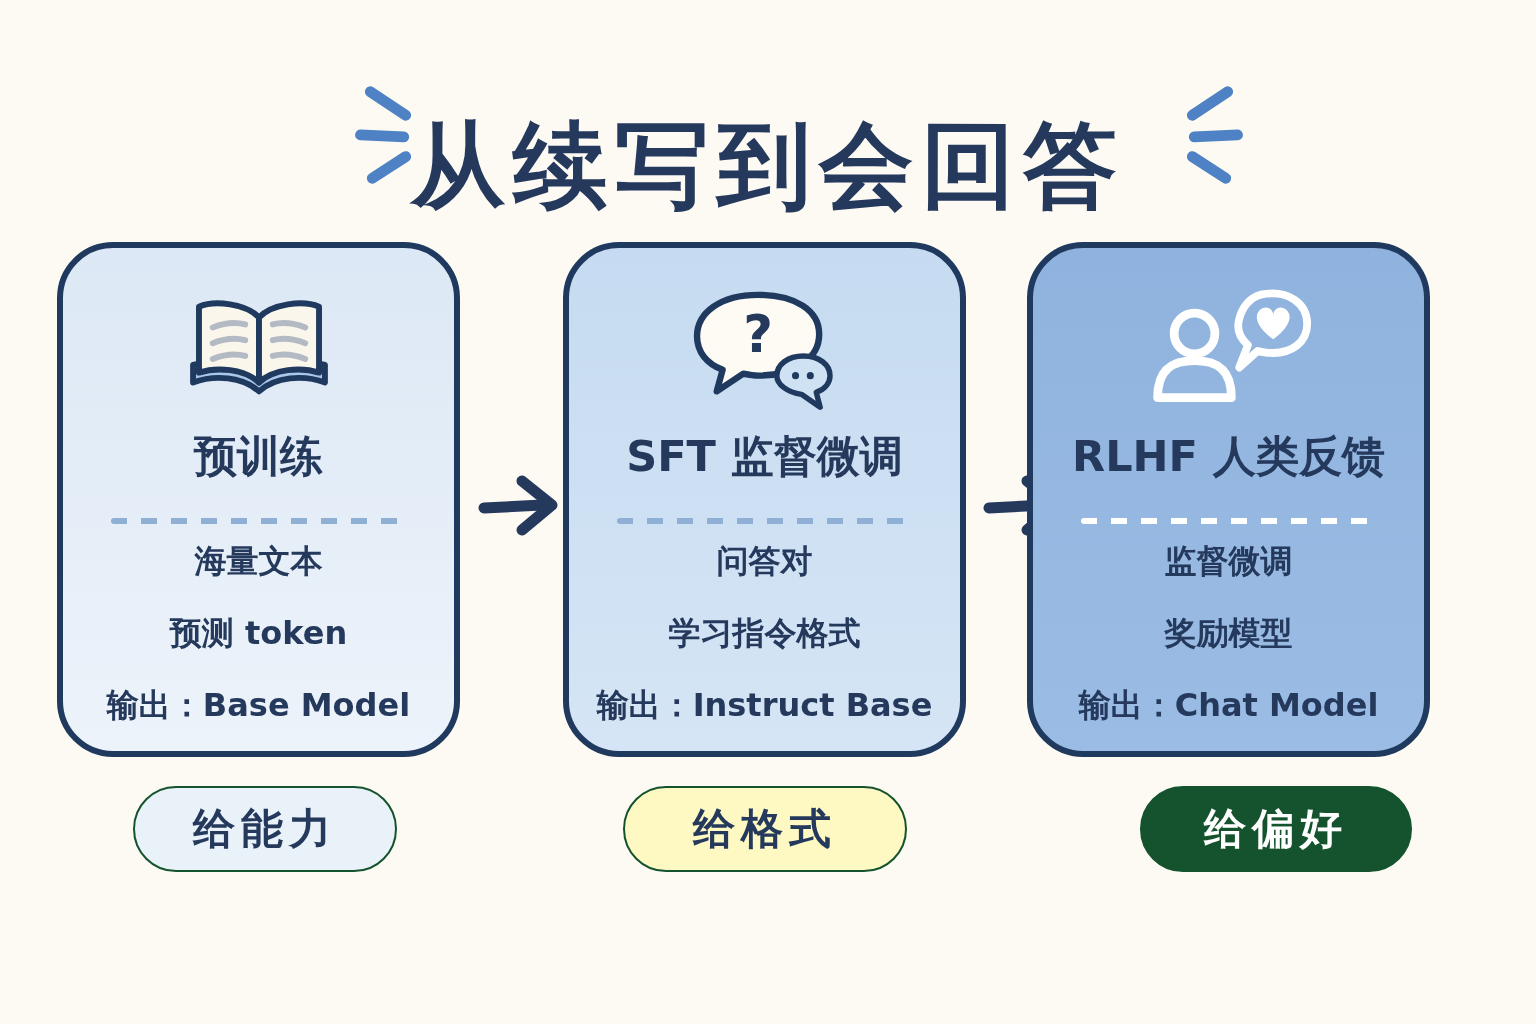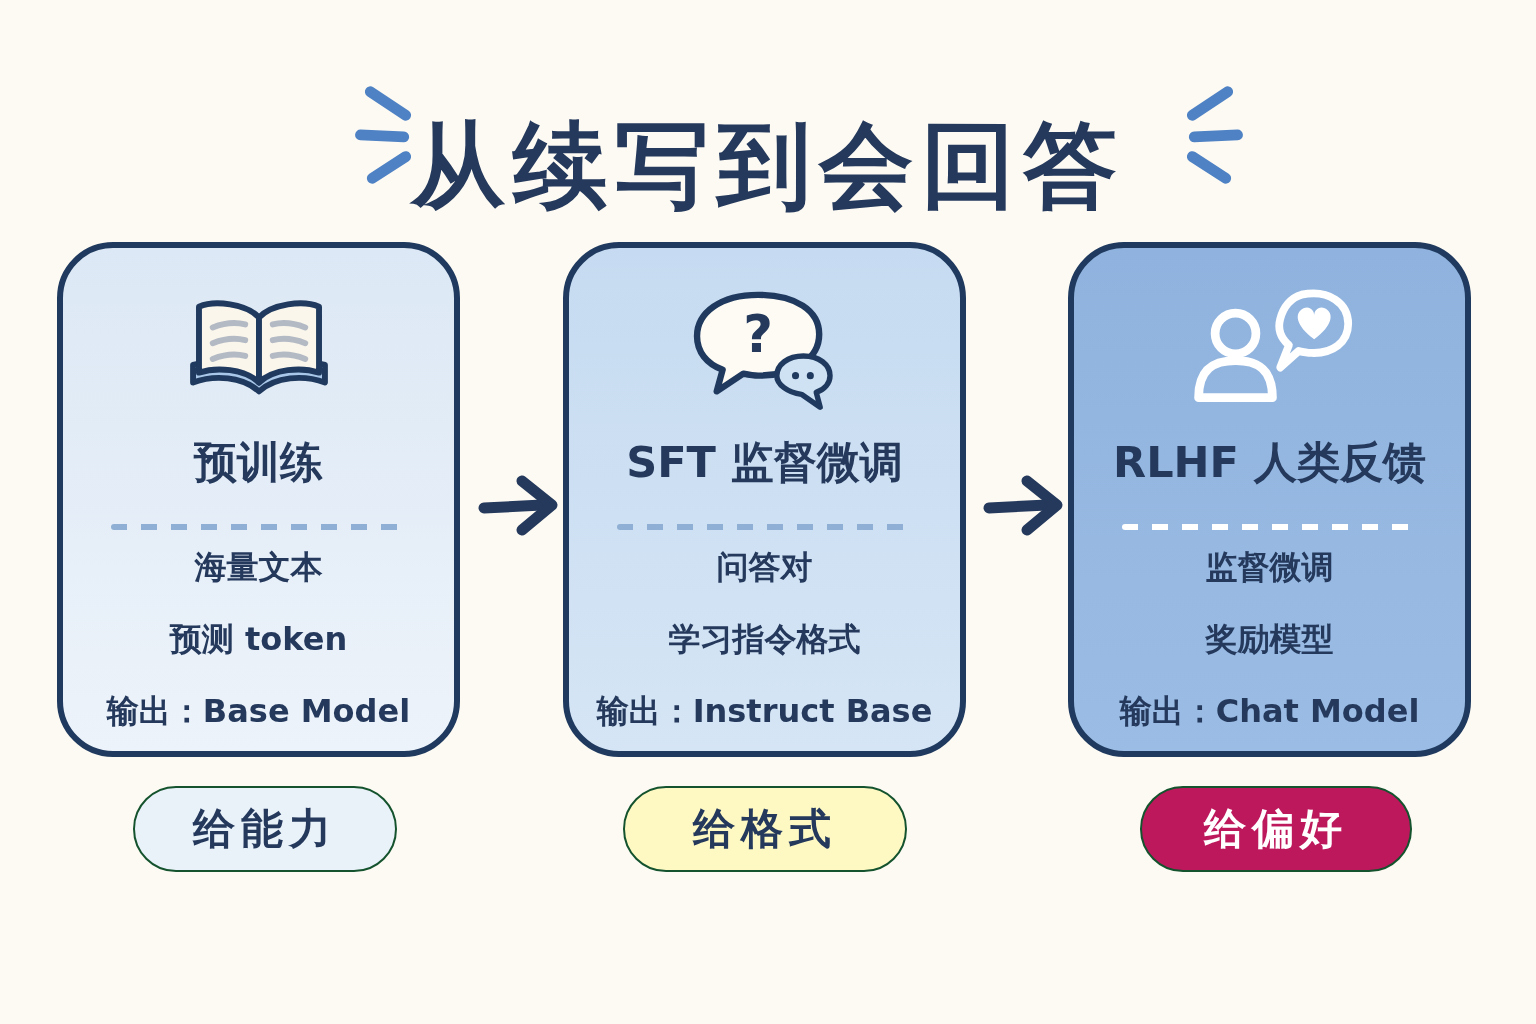--- a/index.html
+++ b/index.html
@@ -29,28 +29,28 @@
   
   .card{
     position:absolute;top:242px;width:403px;height:515px;
     border:6px solid #1f3a5e;border-radius:56px;
     box-sizing:border-box;
     display:flex;flex-direction:column;align-items:center;
     --dash:#8fb0d4;
   }
   .card--pretrain{left:57px;background:linear-gradient(180deg,#dce8f5 0%,#edf3fa 100%);}
   .card--sft{left:563px;background:linear-gradient(180deg,#c6dbf1 0%,#d5e5f5 100%);}
-  .card--rlhf{left:1068px;background:linear-gradient(180deg,#8fb3de 0%,#9bbce4 100%);--dash:#ffffff;}
+  .card--rlhf{left:1027px;background:linear-gradient(180deg,#8fb3de 0%,#9bbce4 100%);--dash:#ffffff;}
 
   .card-icon{
     height:138px;margin-top:34px;
     display:flex;align-items:center;justify-content:center;
   }
   .card-title{
-    margin-top:14px;
+    margin-top:8px;
     font-size:43px;font-weight:bold;color:#24395c;
     white-space:nowrap;
   }
   .divider{
     width:296px;height:6px;margin-top:32px;border-radius:3px;
     background:repeating-linear-gradient(90deg,var(--dash) 0 16px,transparent 16px 30px);
   }
   .card-lines{
     margin-top:16px;
     display:flex;flex-direction:column;align-items:center;gap:28px;
@@ -68,21 +68,21 @@
   .pill{
     position:absolute;top:786px;height:86px;
     border:2px solid #14532d;border-radius:44px;
     box-sizing:border-box;
     display:flex;align-items:center;justify-content:center;
     font-size:42px;font-weight:bold;color:#24395c;
     letter-spacing:6px;white-space:nowrap;
   }
   .pill--pretrain{left:133px;width:264px;background:#e9f1f9;}
   .pill--sft{left:623px;width:284px;background:#fef9c3;}
-  .pill--rlhf{left:1140px;width:272px;background:#be185d;color:#ffffff;}
+  .pill--rlhf{left:1140px;width:272px;background:#14532d;color:#ffffff;}
 </style>
 </head>
 <body>
 
 <div class="frame">
 
   <svg class="deco deco-left" viewBox="0 0 80 120">
     <g stroke="#4e82c4" stroke-width="11" stroke-linecap="round">
       <line x1="22" y1="18" x2="58" y2="42"></line>
       <line x1="12" y1="62" x2="56" y2="64"></line>

